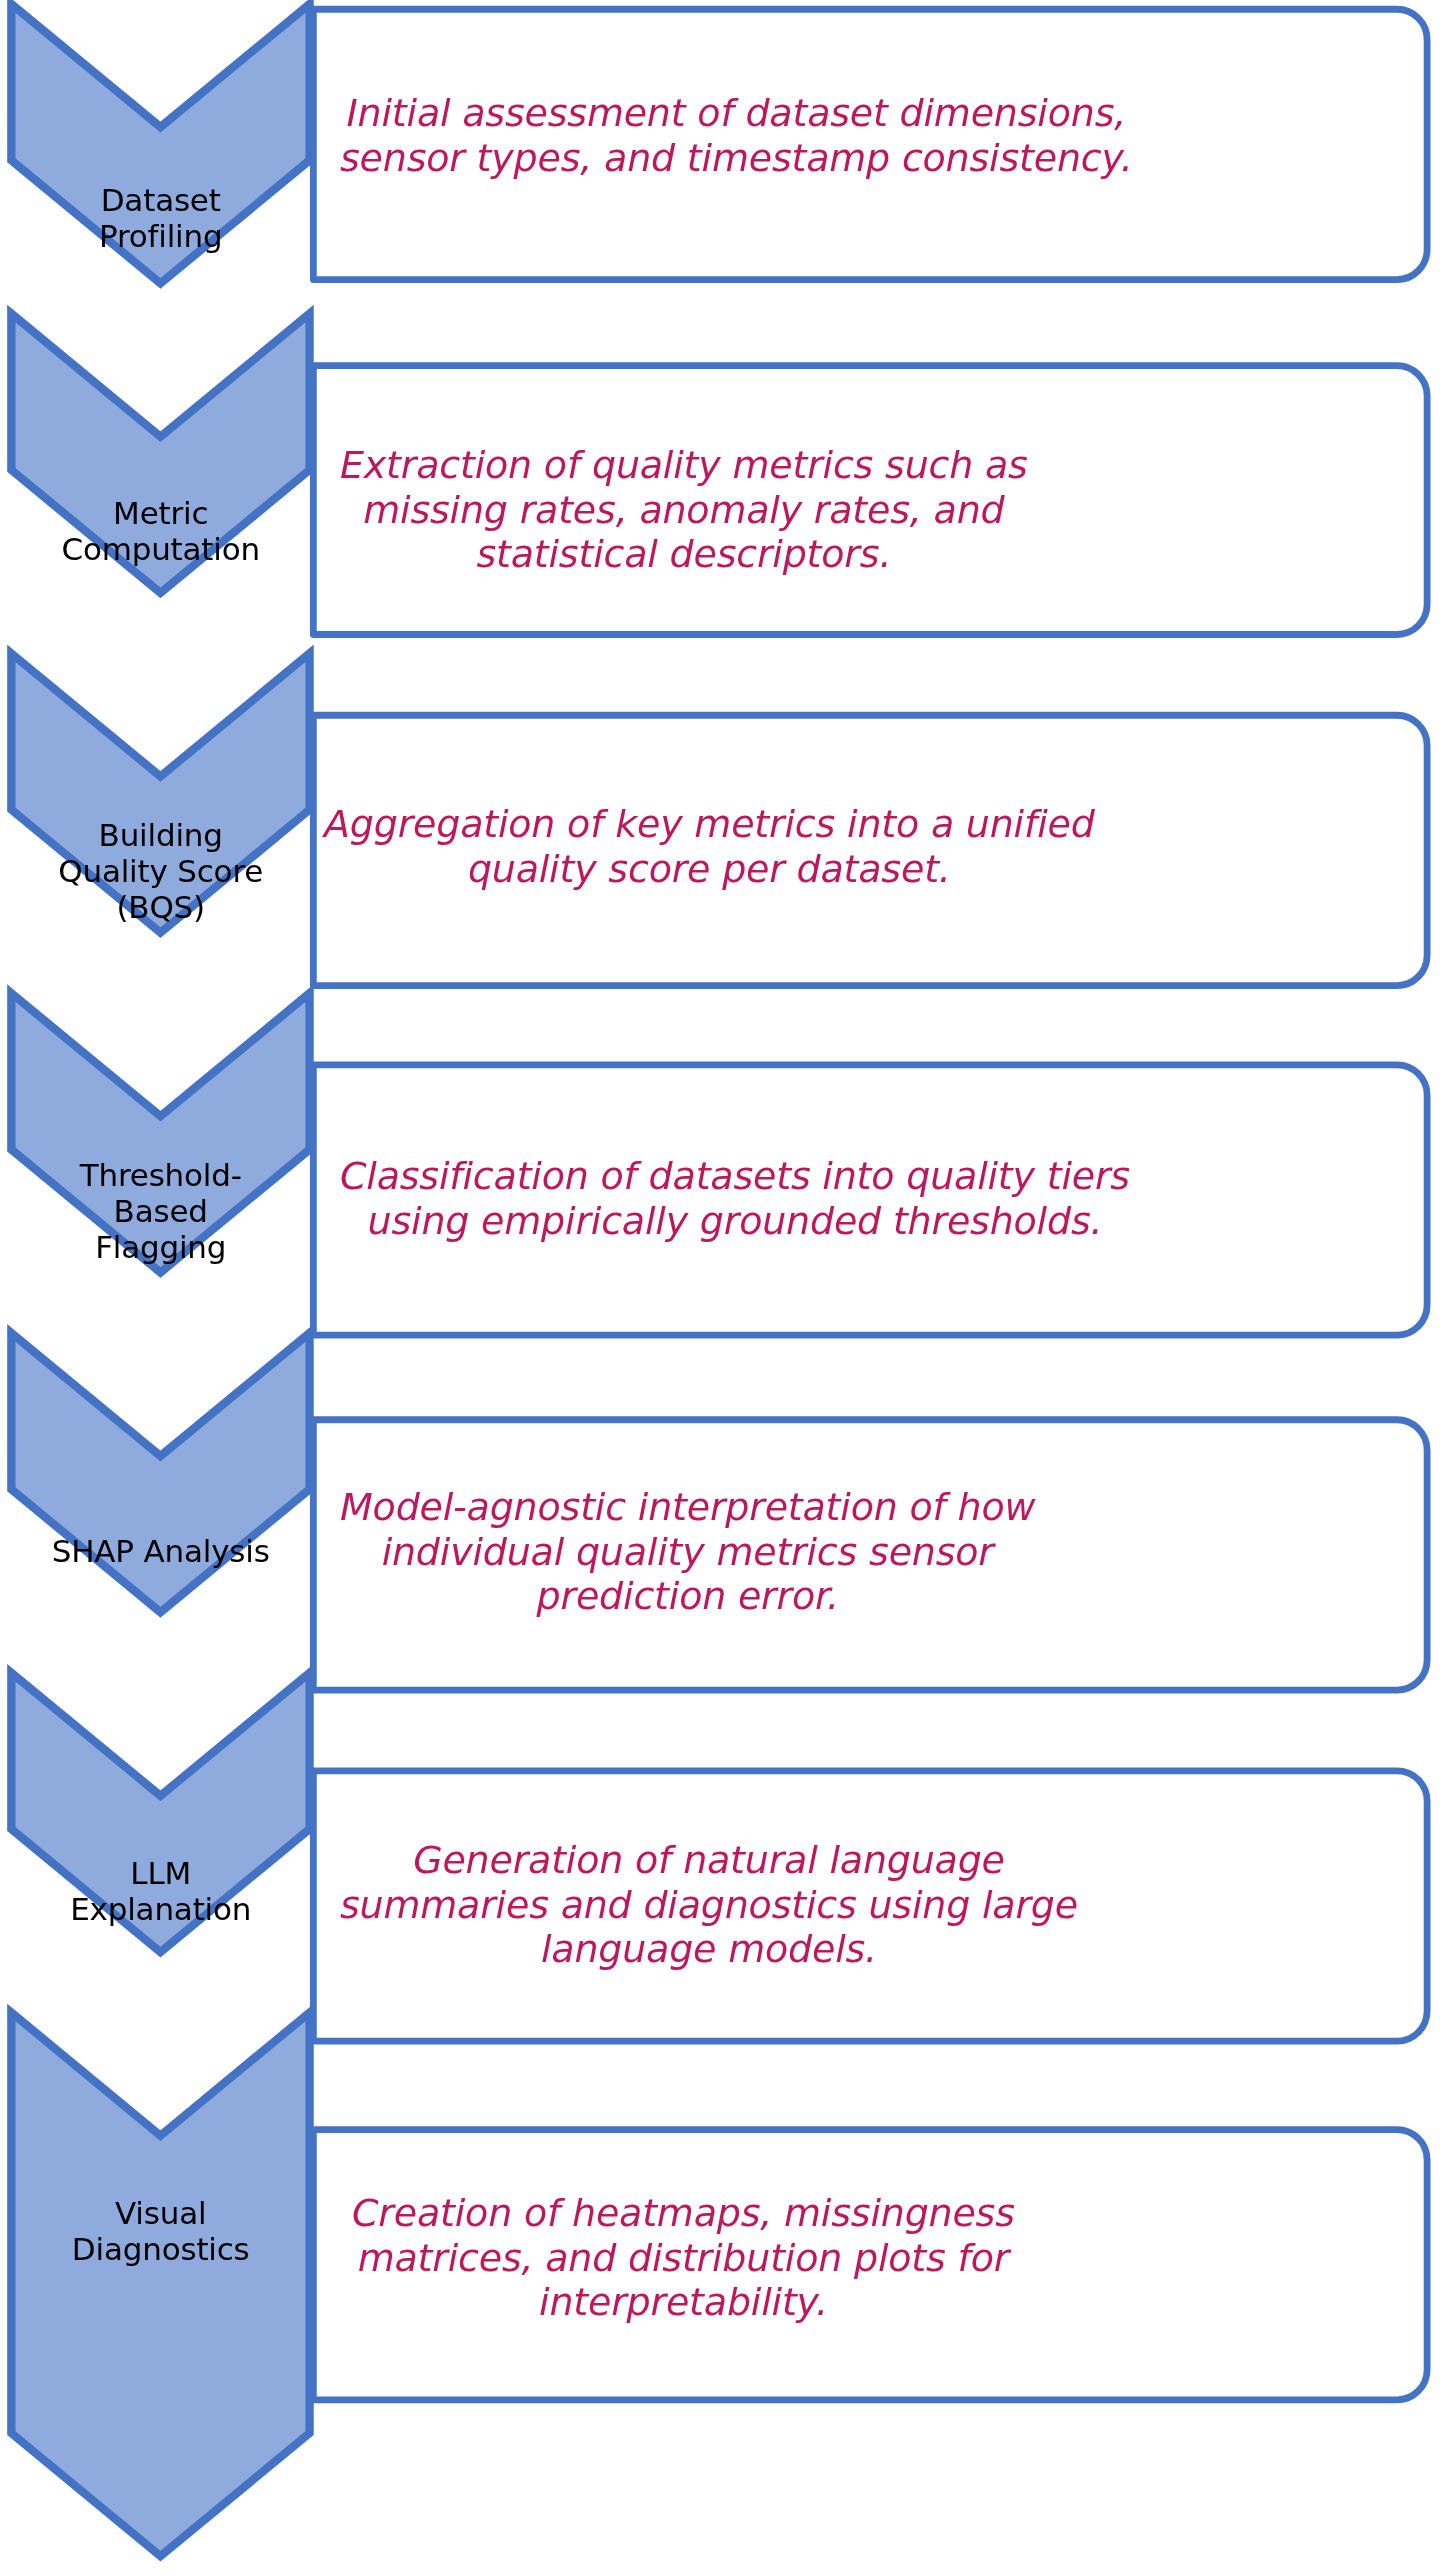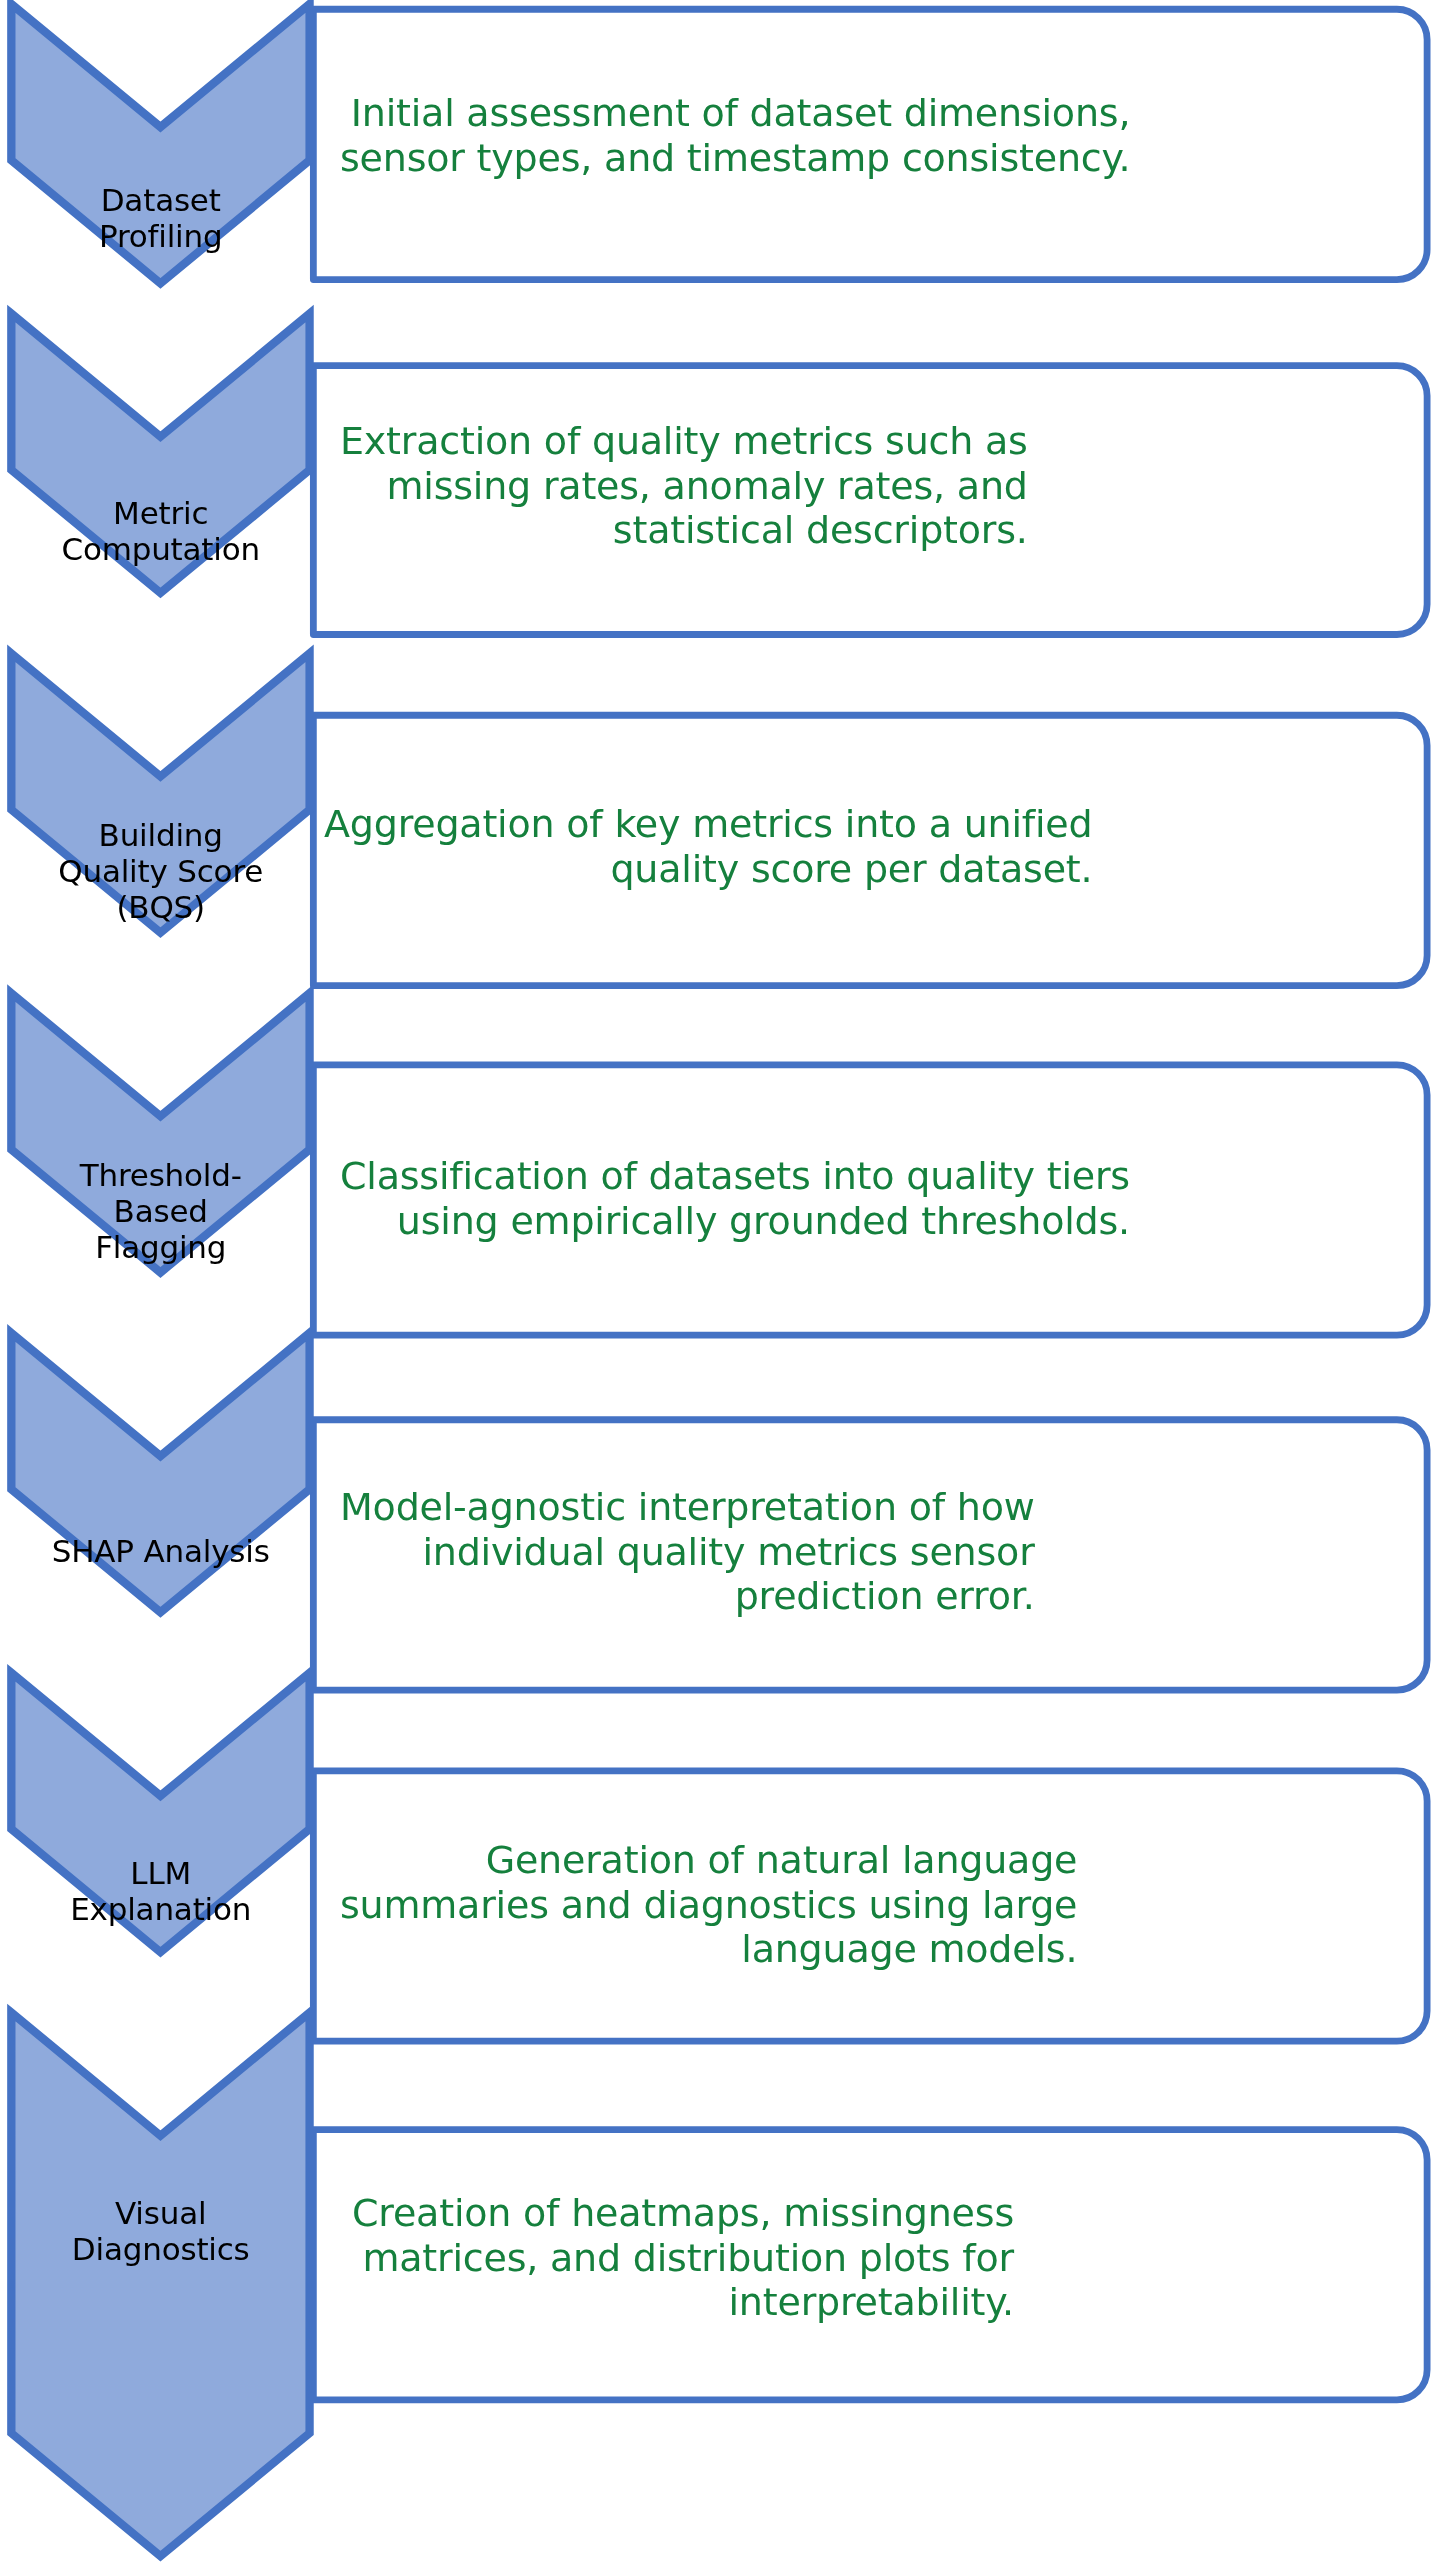--- a/index.html
+++ b/index.html
@@ -36,28 +36,29 @@
     line-height: 1.16;
     letter-spacing: -0.2px;
     white-space: pre-line;
     pointer-events: none;
   }
   .step-desc {
     position: absolute;
     display: flex;
     align-items: center;
     justify-content: flex-start;
-    text-align: right;
-    color: #15803d;
+    text-align: center;
+    color: #be185d;
     font-family: "DejaVu Sans", sans-serif;
     font-size: 38px;
     line-height: 1.18;
     letter-spacing: -0.2px;
     white-space: pre-line;
     pointer-events: none;
+    font-style: italic;
   }
 </style>
 </head>
 <body>
 
 <div id="canvas">
   <svg id="flow-svg" viewBox="0 0 1919 3411" xmlns="http://www.w3.org/2000/svg">
       <path d="M 415 12 H 1850 A 40 40 0 0 1 1890 52 V 330 A 40 40 0 0 1 1850 370 H 415 Z" fill="#FFFFFF" stroke="#4472C4" stroke-width="9" stroke-linejoin="round"></path>
       <path d="M 15 5 L 212.5 168 L 410 5 L 410 212 L 212.5 375 L 15 212 Z" fill="#8FAADC" stroke="#4472C4" stroke-width="11" stroke-linejoin="miter"></path>
       <path d="M 415 484 H 1850 A 40 40 0 0 1 1890 524 V 800 A 40 40 0 0 1 1850 840 H 415 Z" fill="#FFFFFF" stroke="#4472C4" stroke-width="9" stroke-linejoin="round"></path>
@@ -73,21 +74,21 @@
       <path d="M 415 2820 H 1850 A 40 40 0 0 1 1890 2860 V 3138 A 40 40 0 0 1 1850 3178 H 415 Z" fill="#FFFFFF" stroke="#4472C4" stroke-width="9" stroke-linejoin="round"></path>
       <path d="M 15 2665 L 212.5 2828 L 410 2665 L 410 3222 L 212.5 3385 L 15 3222 Z" fill="#8FAADC" stroke="#4472C4" stroke-width="11" stroke-linejoin="miter"></path>
     </svg>
   <div id="overlay">
       <div class="step-label" style="left: -3.8px; width: 329px; top: 151px; height: 136px;">Dataset
 Profiling</div>
       <div class="step-desc" style="left: 340px; width: 1084px; top: 49px; height: 174px;">Initial assessment of dataset dimensions,
 sensor types, and timestamp consistency.</div>
       <div class="step-label" style="left: -3.8px; width: 329px; top: 464px; height: 136px;">Metric
 Computation</div>
-      <div class="step-desc" style="left: 340px; width: 1084px; top: 399px; height: 174px;">Extraction of quality metrics such as
+      <div class="step-desc" style="left: 340px; width: 1084px; top: 423px; height: 174px;">Extraction of quality metrics such as
 missing rates, anomaly rates, and
 statistical descriptors.</div>
       <div class="step-label" style="left: -3.8px; width: 329px; top: 804px; height: 136px;">Building
 Quality Score
 (BQS)</div>
       <div class="step-desc" style="left: 324px; width: 1084px; top: 760px; height: 174px;">Aggregation of key metrics into a unified
 quality score per dataset.</div>
       <div class="step-label" style="left: -3.8px; width: 329px; top: 1144px; height: 136px;">Threshold-
 Based
 Flagging</div>

